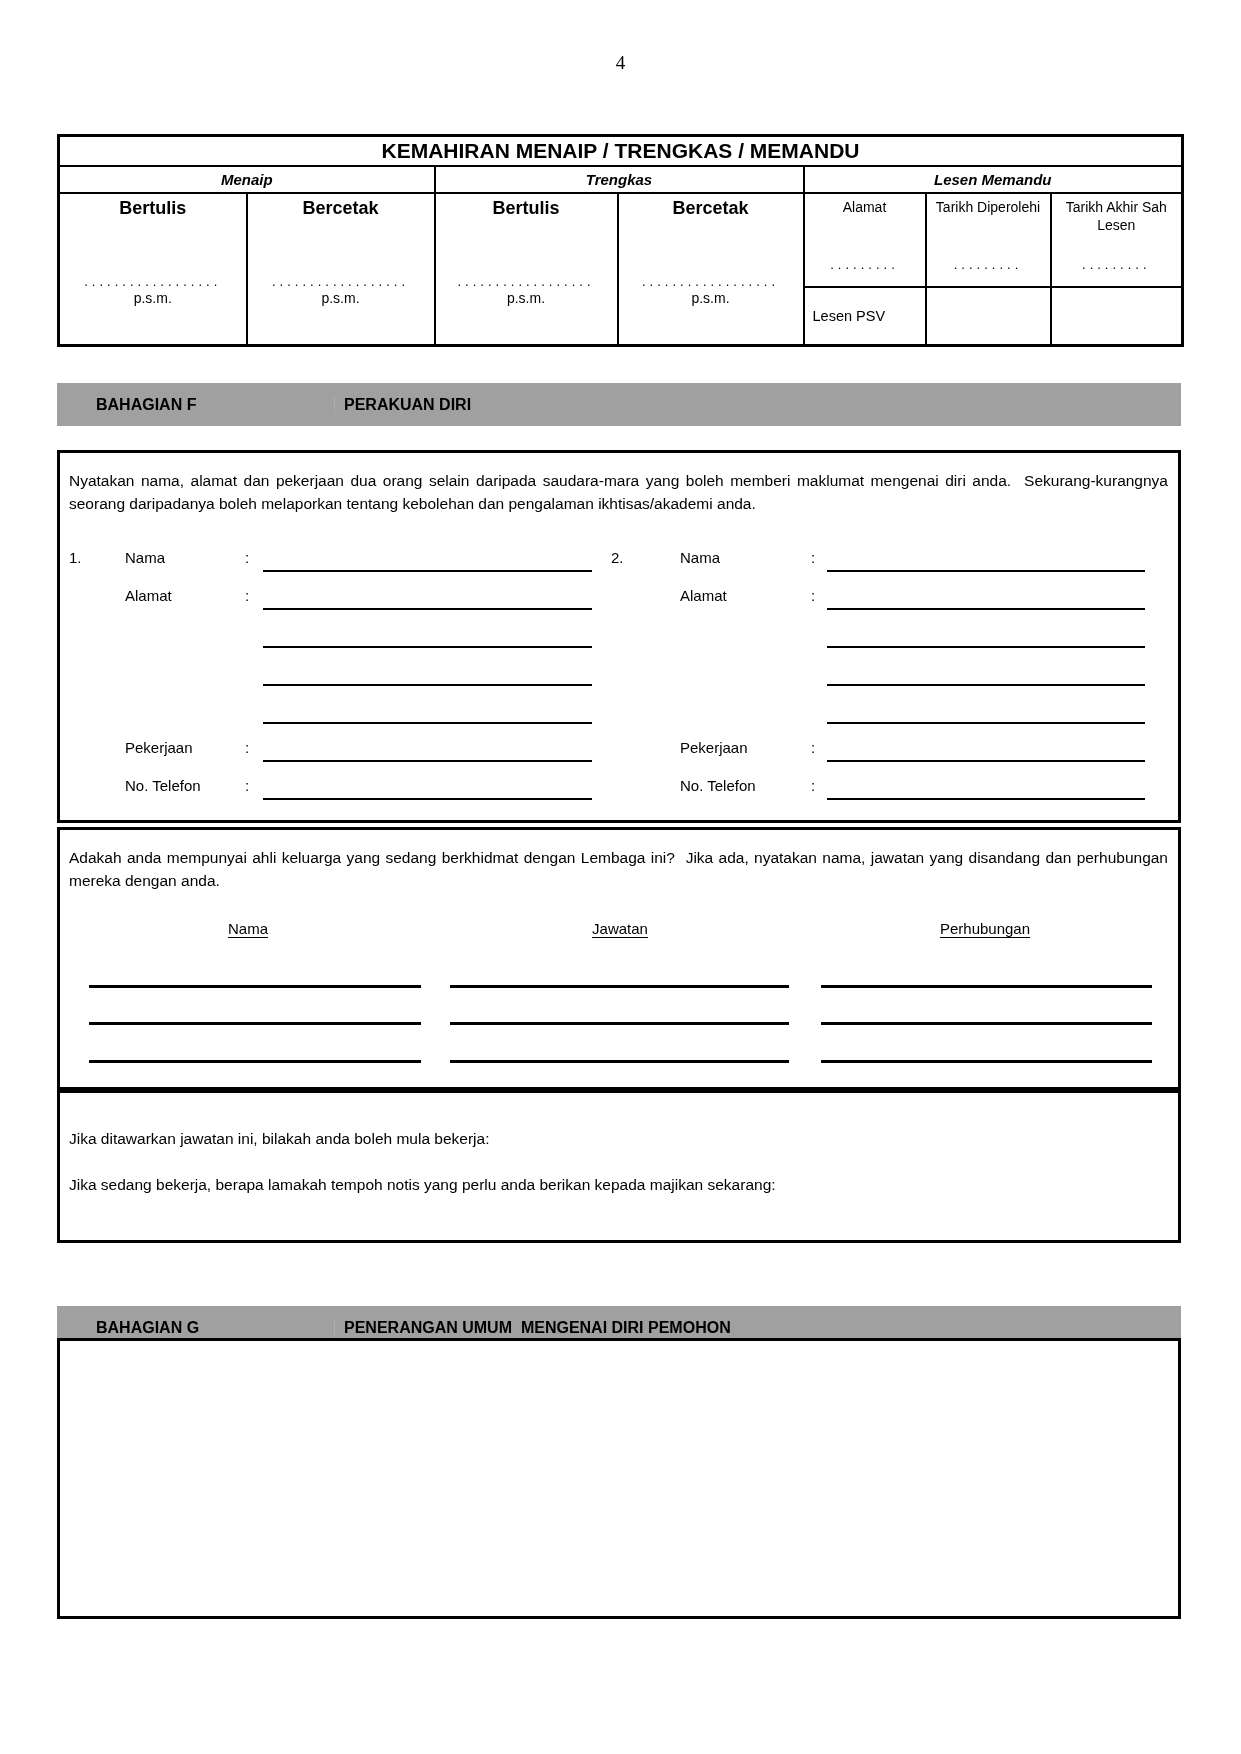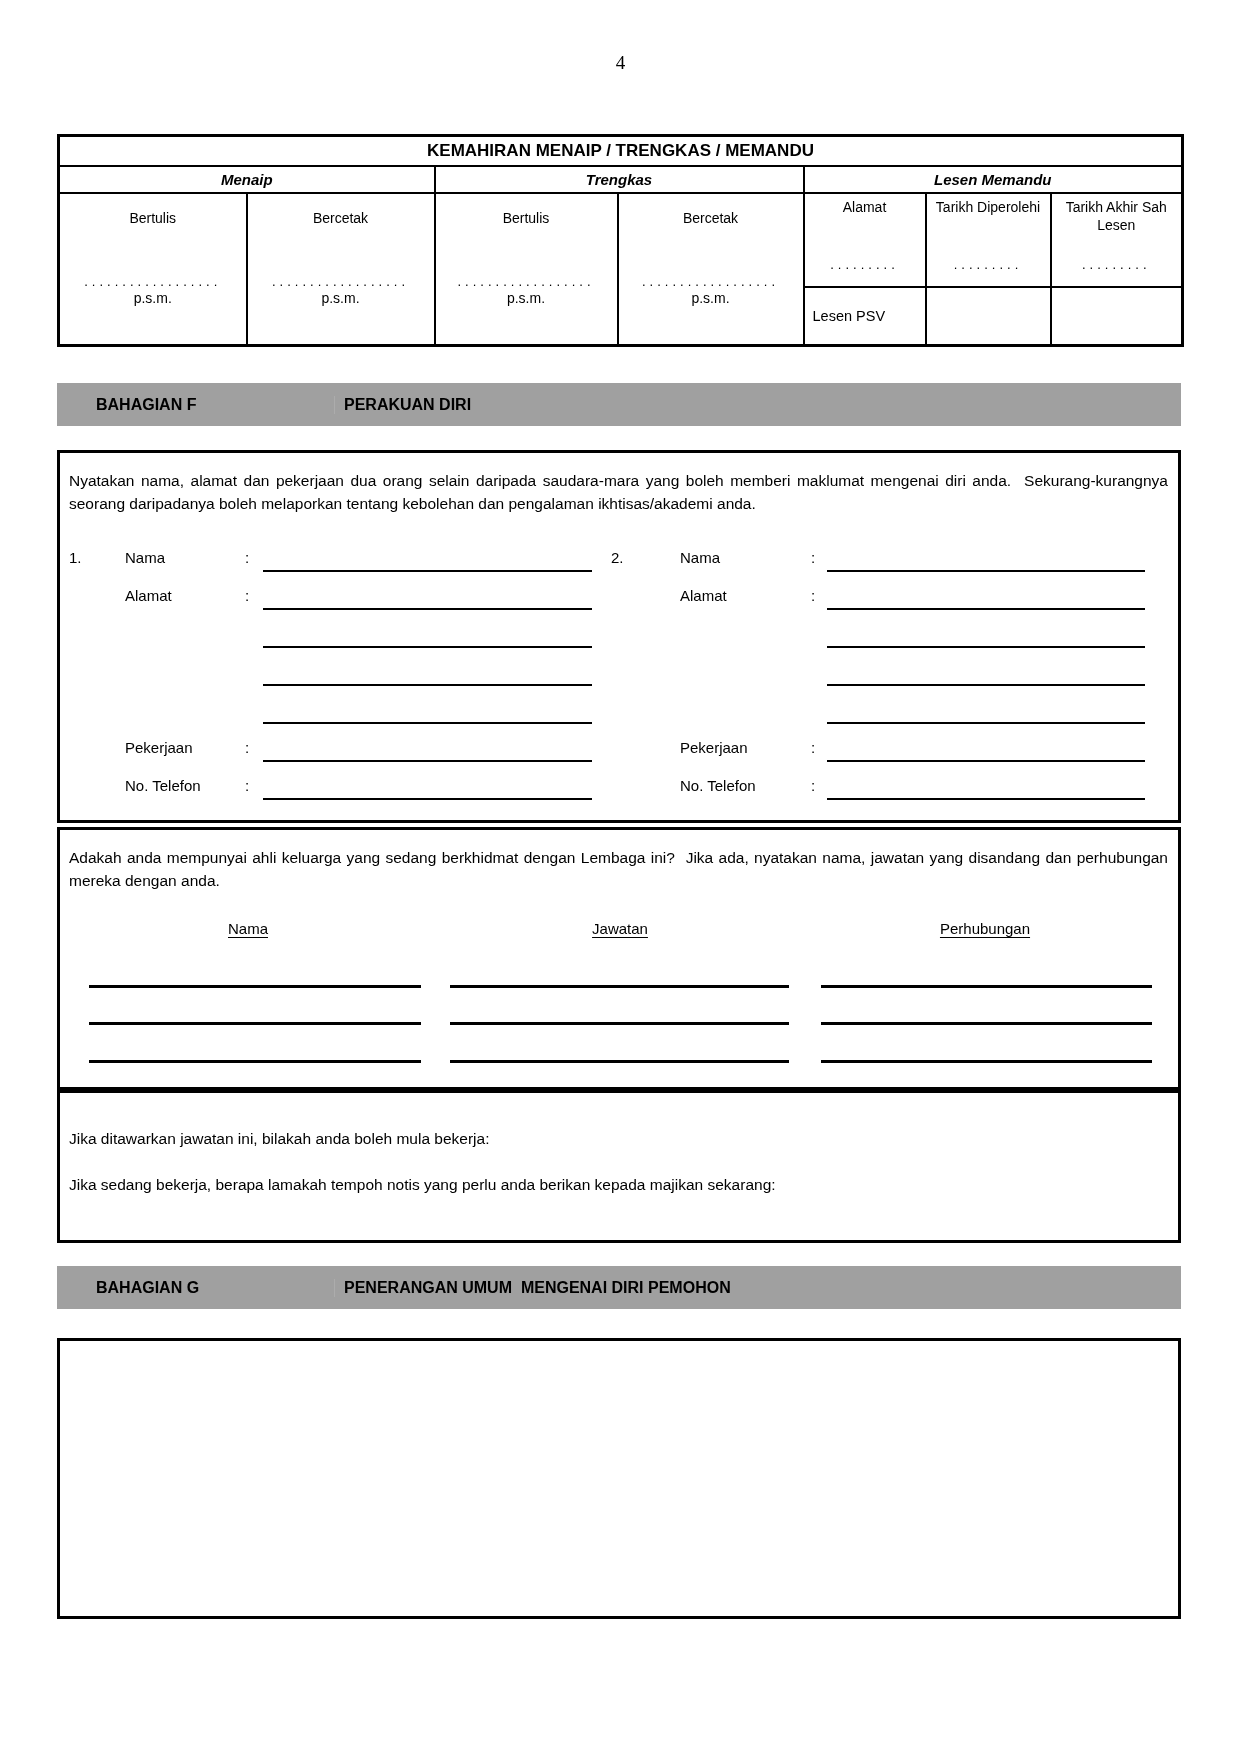--- a/index.html
+++ b/index.html
@@ -14,41 +14,41 @@
     text-align:center; font-family:"Liberation Serif", serif; font-size:19px;
   }
 
   
   .skills-table {
     position:absolute; top:134px; left:57px; width:1124px;
     border-collapse:collapse; table-layout:fixed;
     border:3px solid #000;
   }
   .skills-table td { border:2px solid #000; text-align:center; vertical-align:top; padding:0; }
-  .t-title  { height:30px; font-weight:bold; font-size:17px; vertical-align:middle !important;margin-top:8px; }
+  .t-title  { height:30px; font-weight:bold; font-size:21px; vertical-align:middle !important;margin-top:8px; }
   .t-group  { height:27px; font-weight:bold; font-size:15px;  vertical-align:middle !important;font-style:italic; }
   .tc { height:150px; display:flex; flex-direction:column; align-items:center; }
-  .tc-head { padding-top:16px; font-size:14px; }
+  .tc-head { padding-top:4px; font-size:18px;font-weight:bold; }
   .tc-dots { margin-top:auto; font-size:13px; letter-spacing:4px; line-height:12px; white-space:nowrap; overflow:hidden; }
   .tc-unit { font-size:14px; margin-top:2px; margin-bottom:38px; }
   .t-license { height:93px; }
   .lc { height:89px; display:flex; flex-direction:column; align-items:center; }
   .lc-head { padding-top:4px; font-size:14px; line-height:18px; }
   .lc-dots { margin-top:auto; margin-bottom:12px; font-size:13px; letter-spacing:4px; line-height:12px; white-space:nowrap; overflow:hidden; }
   .psv-row td { height:57px; }
   .t-psv-label { text-align:left !important; vertical-align:middle !important; padding-left:8px !important; font-size:14.5px; }
 
   
   .section-bar {
     position:absolute; left:57px; width:1124px; height:43px;
     background:#a0a0a0; display:flex; align-items:center;
     font-weight:bold; font-size:16px;
   }
   .bar-f { top:383px; }
-  .bar-g { top:1266px; }
+  .bar-g { top:1306px; }
   .bar-label { width:256px; padding-left:18px;margin-left:21px; }
   .bar-title { flex:1; padding-left:9px; border-left:1px solid #acacac; white-space:pre-wrap; }
 
   
   .box { position:absolute; left:57px; width:1124px; border:3px solid #000; background:#fff; }
   .box-referees     { top:450px;  height:373px; }
   .box-family       { top:827px;  height:263px; }
   .box-availability { top:1090px; height:153px; }
   .box-general      { top:1338px; height:281px; }
 

